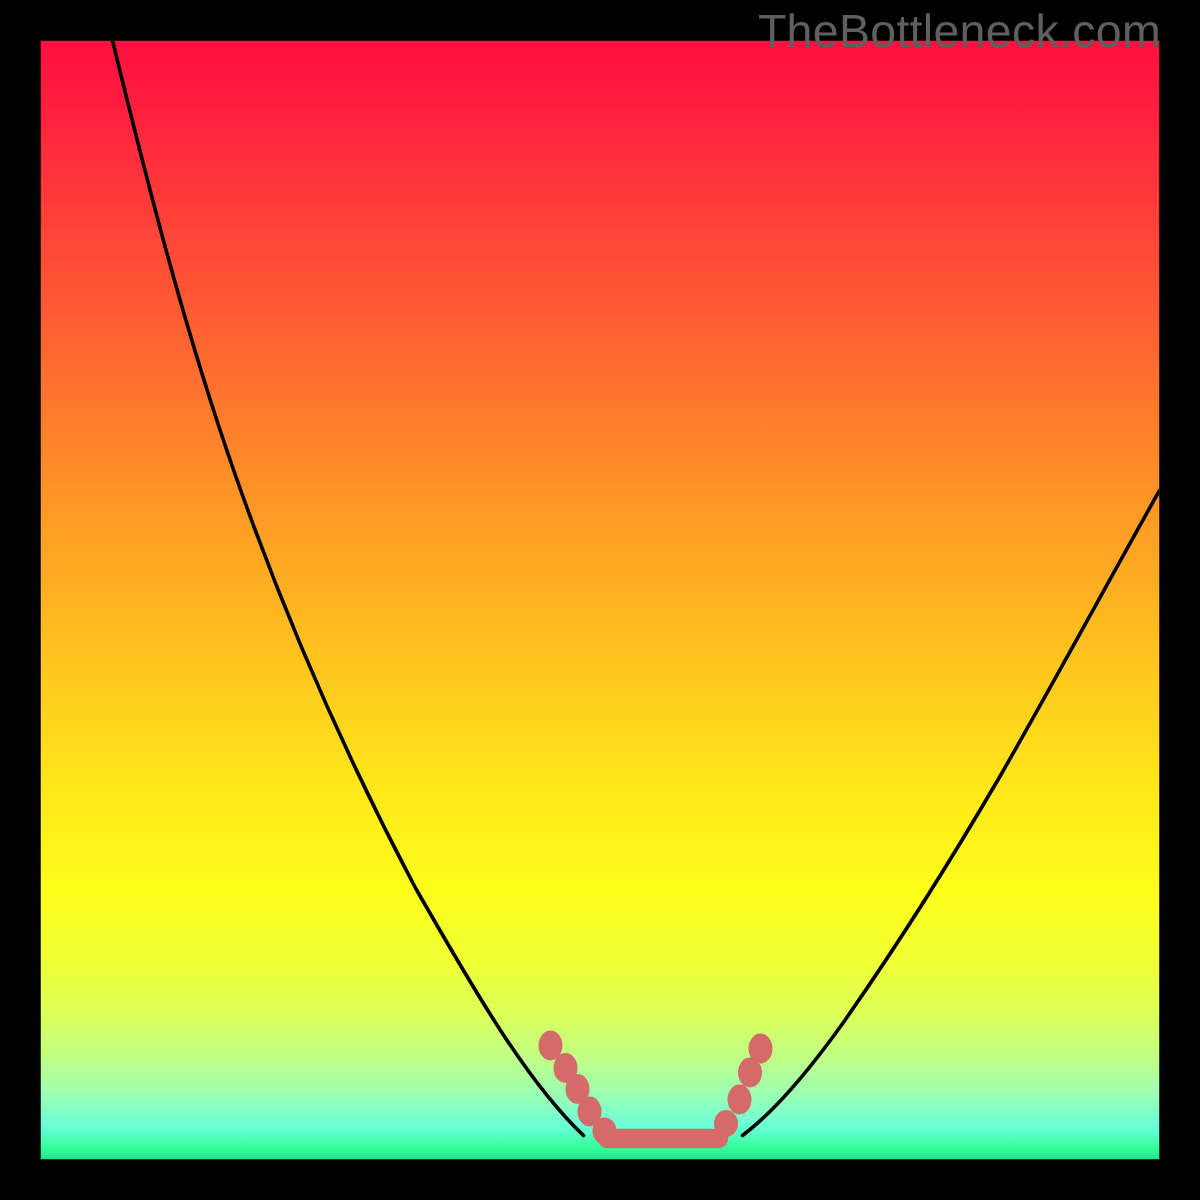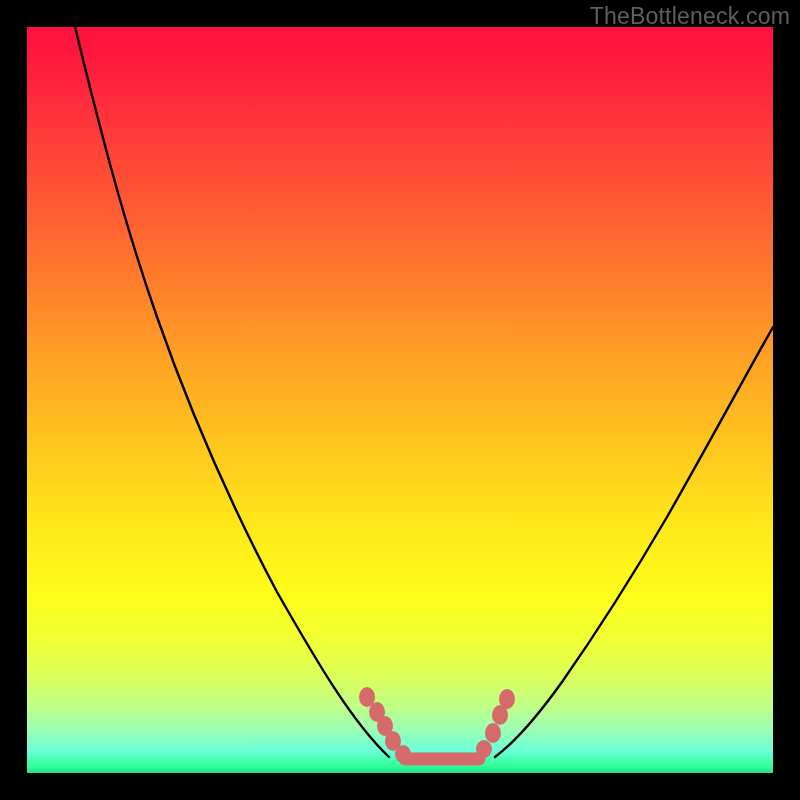--- a/index.html
+++ b/index.html
@@ -43,23 +43,23 @@
       #c0ff86 91%,
       #9effb2 94%,
       #6cffd9 97%,
       #33ff99 99%,
       #22e08a 100%
     );
   }
   .watermark {
     position: absolute;
     top: 3px;
-    right: 10px;
+    right: 26px;
     color: #5f5f5f;
-    font-size: 23px;
+    font-size: 31px;
     letter-spacing: 0.2px;
     font-weight: 400;
     user-select: none;
   }
   svg.curve {
     position: absolute;
     inset: 0;
   }
   .curve path.line {
     fill: none;

